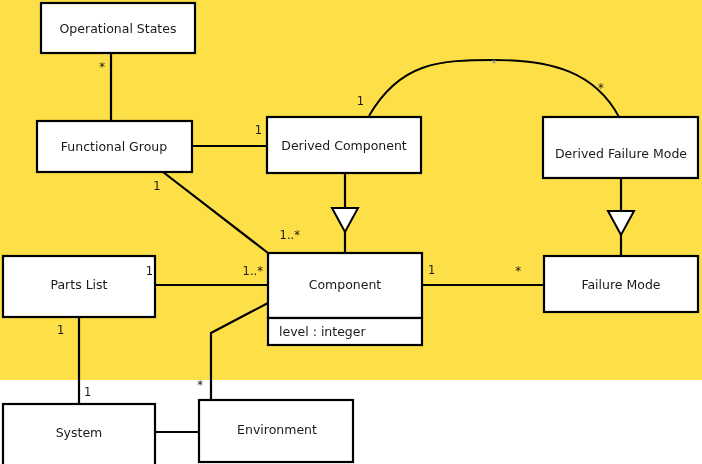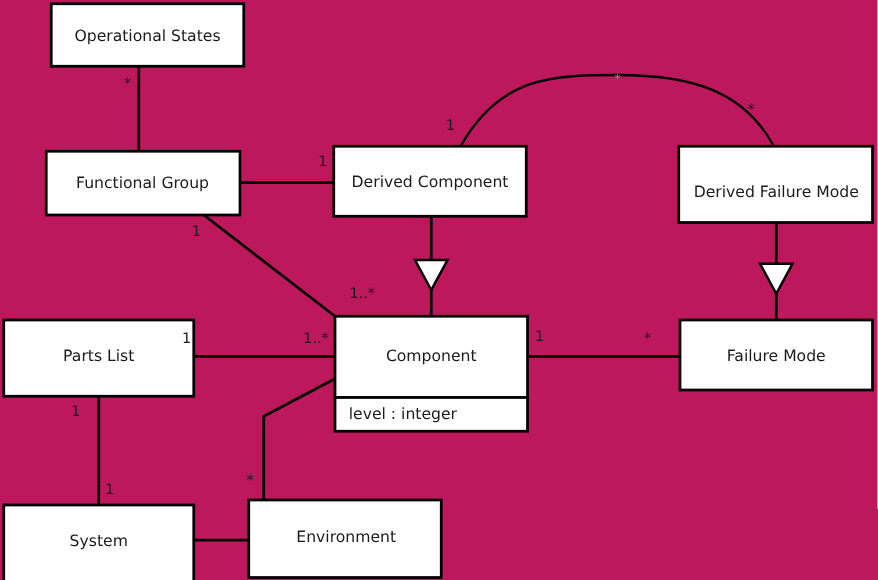--- a/index.html
+++ b/index.html
@@ -9,22 +9,22 @@
   }
   body {
     width: 702px;
     height: 464px;
     font-family: "DejaVu Sans", sans-serif;
     overflow: hidden;
   }
   #diagram-root {
     position: relative;
     width: 702px;
-    height: 464px;
-    background: #be185d;
+    height: 380px;
+    background: #fde047;
   }
   svg#uml-canvas {
     display: block;
     width: 702px;
     height: 464px;
   }
   .uml-box-rect {
     fill: #ffffff;
     stroke: #000000;
     stroke-width: 2.2;

